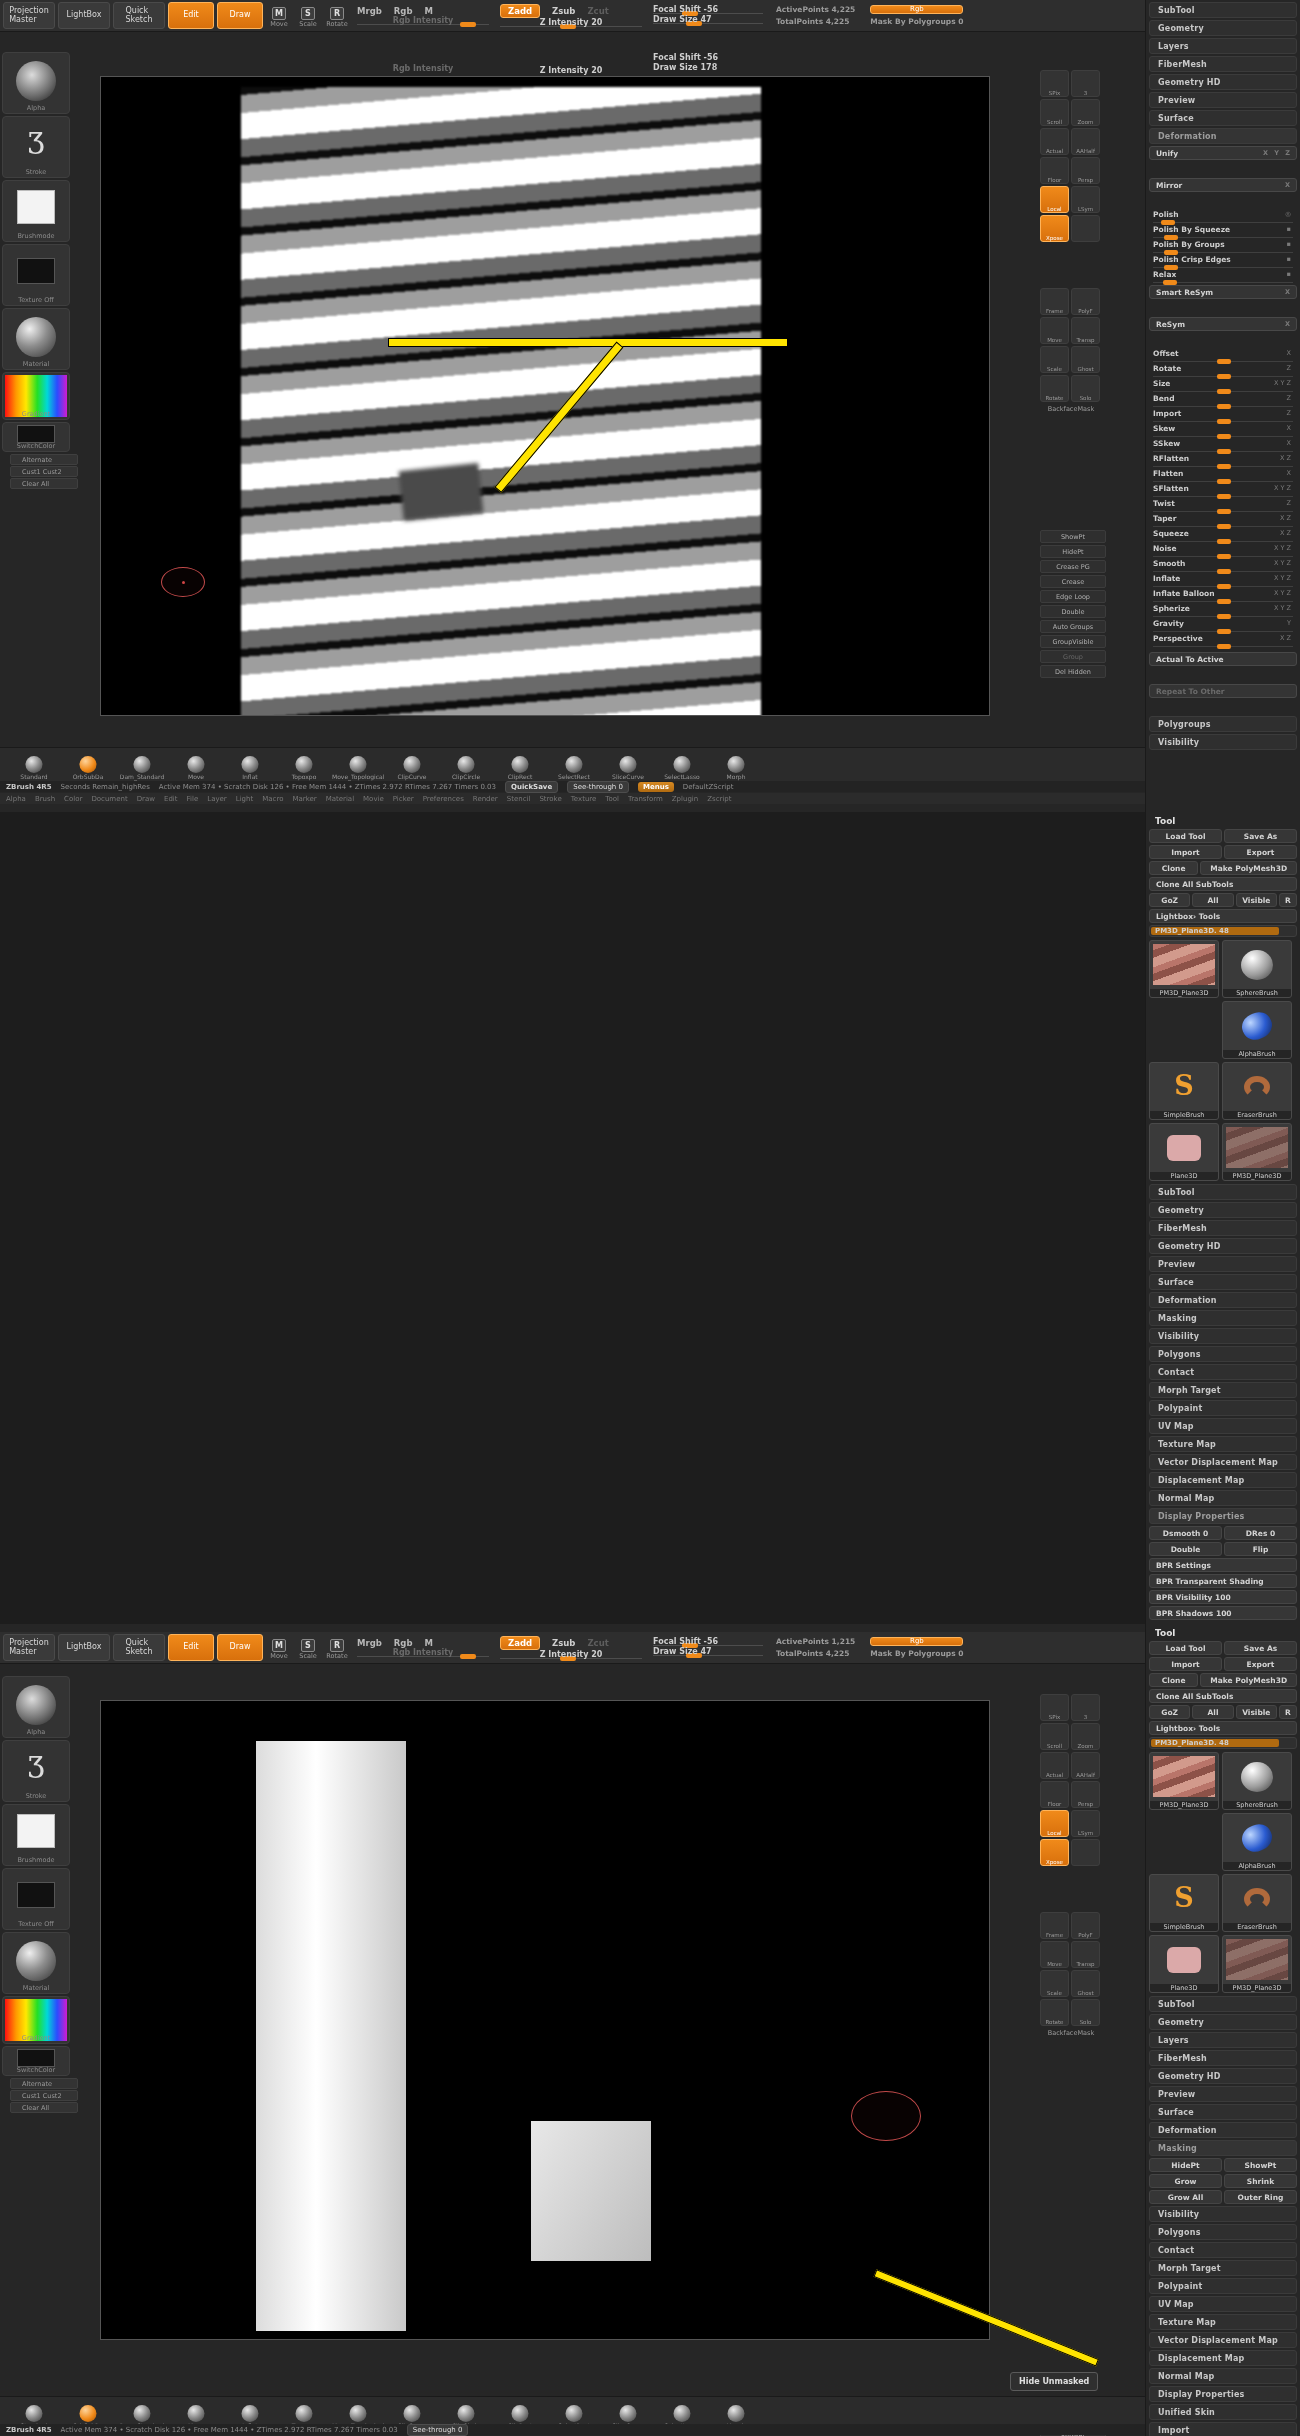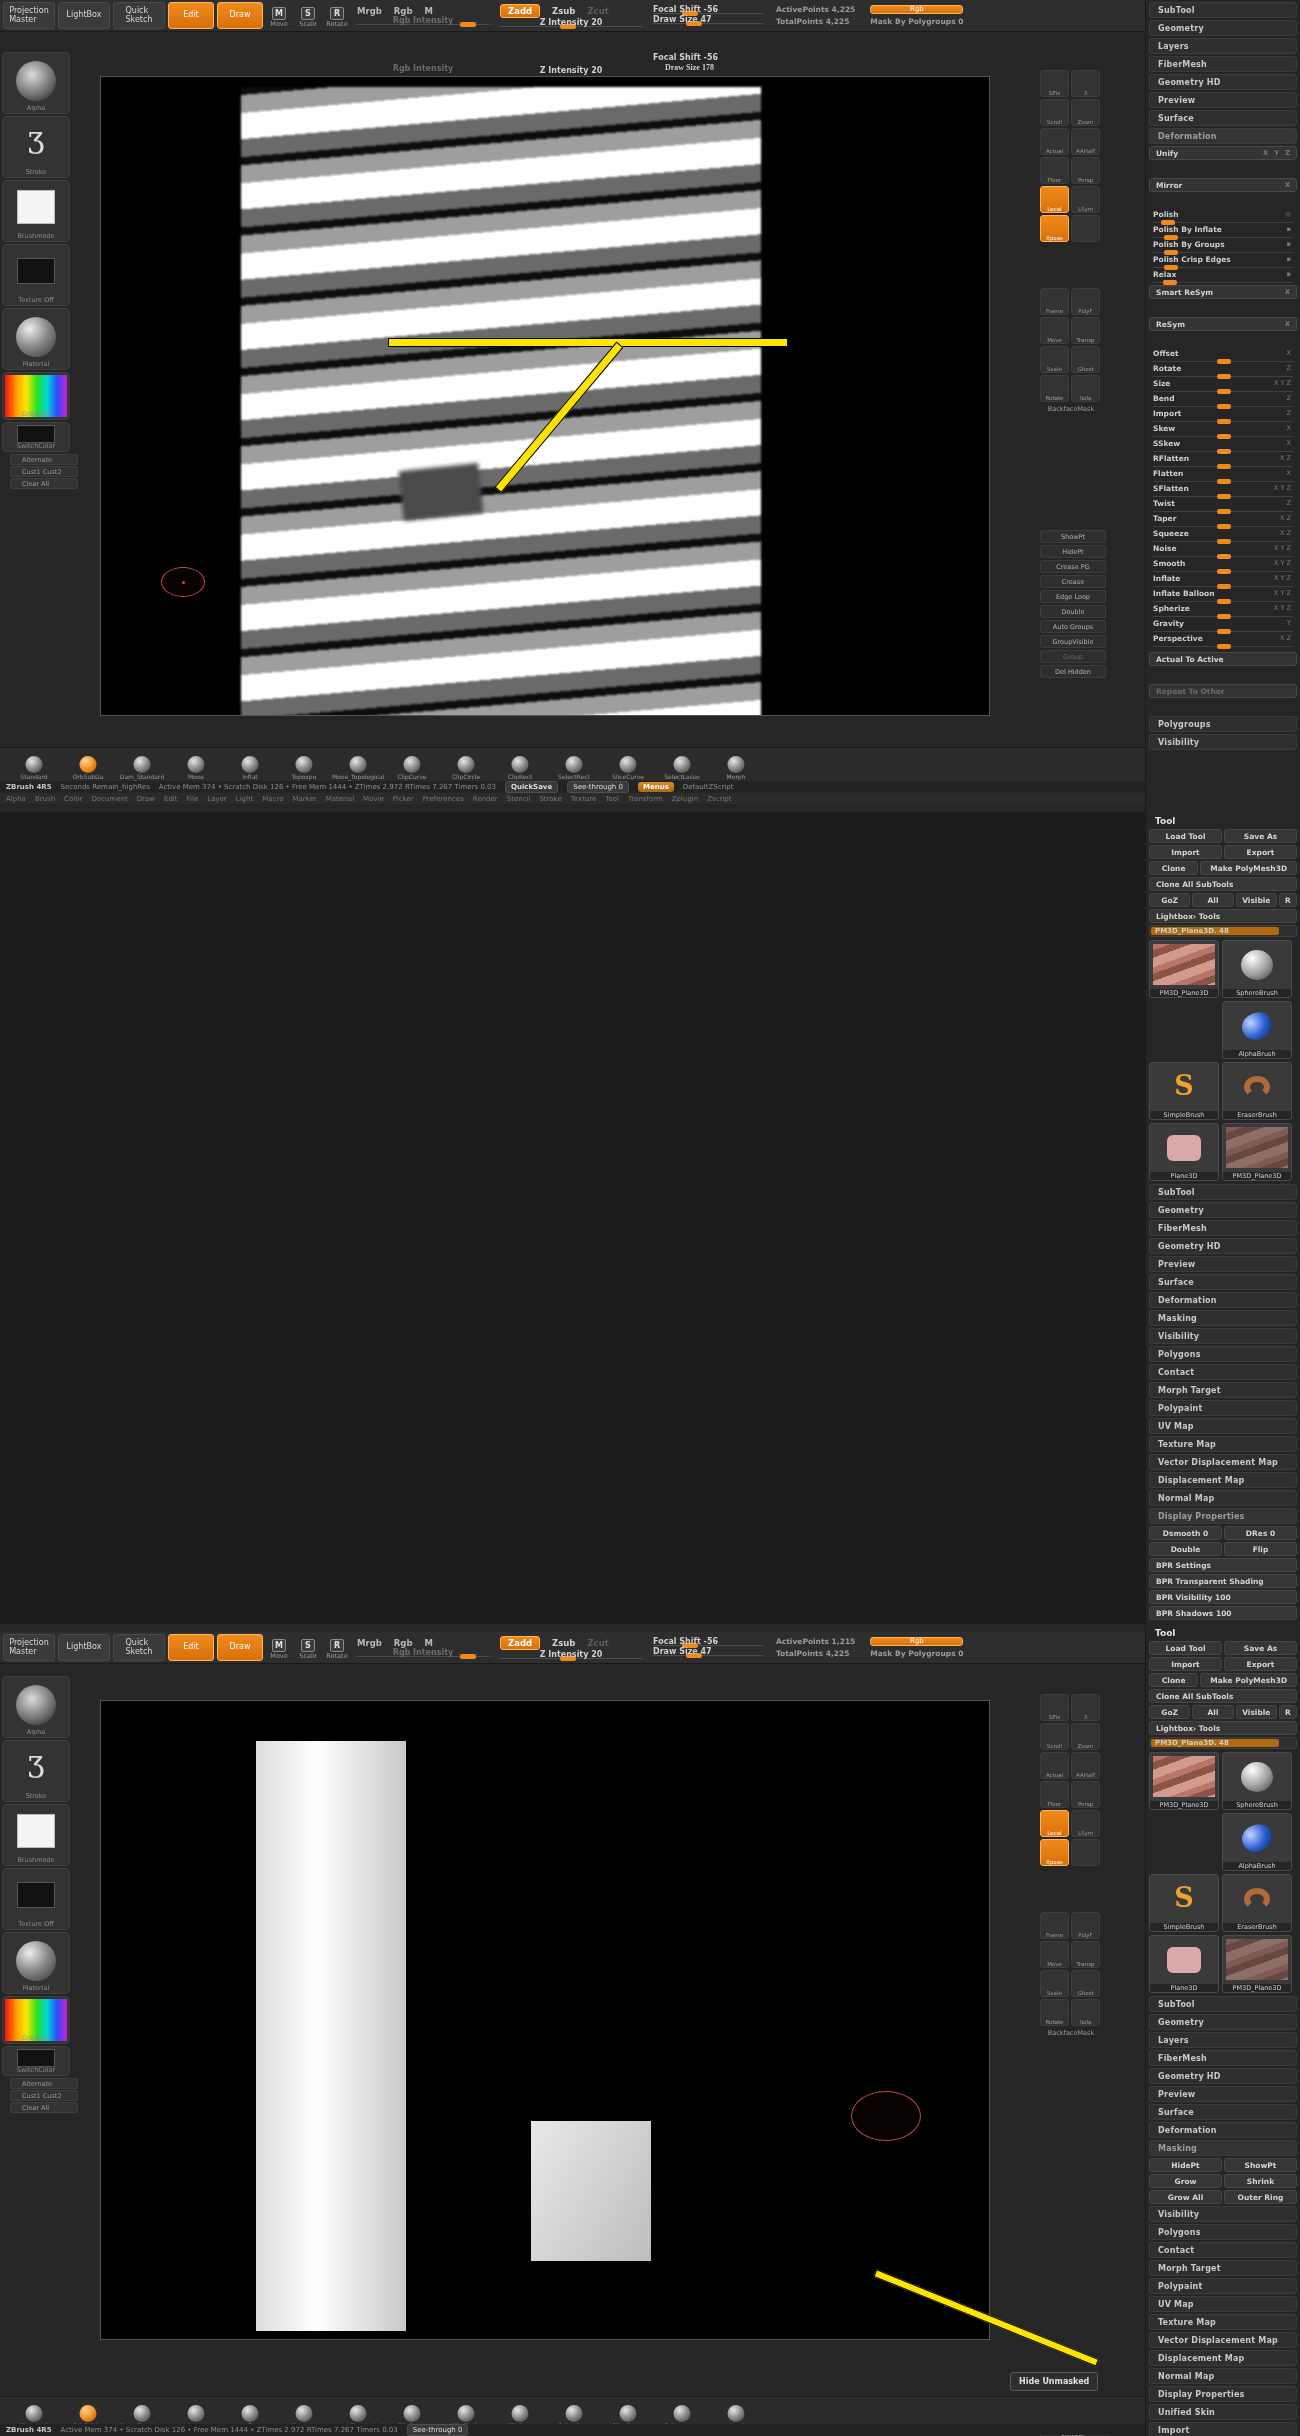--- a/index.html
+++ b/index.html
@@ -277,21 +277,21 @@
     </div>
     <div class="zgrp" style="min-width:115px;">
       <div class="slider">
         <div class="track"></div>
           <div class="knob" style="left:26%"></div>
         <div class="lbl" style="left:0;transform:none;">Focal Shift -56</div>
       </div>
       <div class="slider">
         <div class="track"></div>
           <div class="knob" style="left:60%"></div>
-        <div class="lbl" style="left:12px;transform:none;font-family:Liberation Serif, serif;">Draw Size 178</div>
+        <div class="lbl" style="left:0;transform:none;">Draw Size 178</div>
       </div>
     </div>
     <div class="statgrp">
       <div class="stat">ActivePoints 4,225</div>
       <div class="stat">TotalPoints 4,225</div>
     </div>
     <div class="statgrp">
       <div class="tb orange" style="font-size:7px;padding:0 6px;">Rgb</div>
       <div class="stat">Mask By Polygroups 0</div>
     </div>
@@ -1109,21 +1109,21 @@
       <span class="xyz">X</span>
     </div>
   <div class="defrow">
       <div class="nm">Polish</div>
       <div class="xyz">◎</div>
       <div class="trk">
         <div class="kb" style="left:6%"></div>
       </div>
     </div>
   <div class="defrow">
-      <div class="nm">Polish By Inflate</div>
+      <div class="nm">Polish By Squeeze</div>
       <div class="xyz">▪</div>
       <div class="trk">
         <div class="kb" style="left:8%"></div>
       </div>
     </div>
   <div class="defrow">
       <div class="nm">Polish By Groups</div>
       <div class="xyz">▪</div>
       <div class="trk">
         <div class="kb" style="left:8%"></div>

